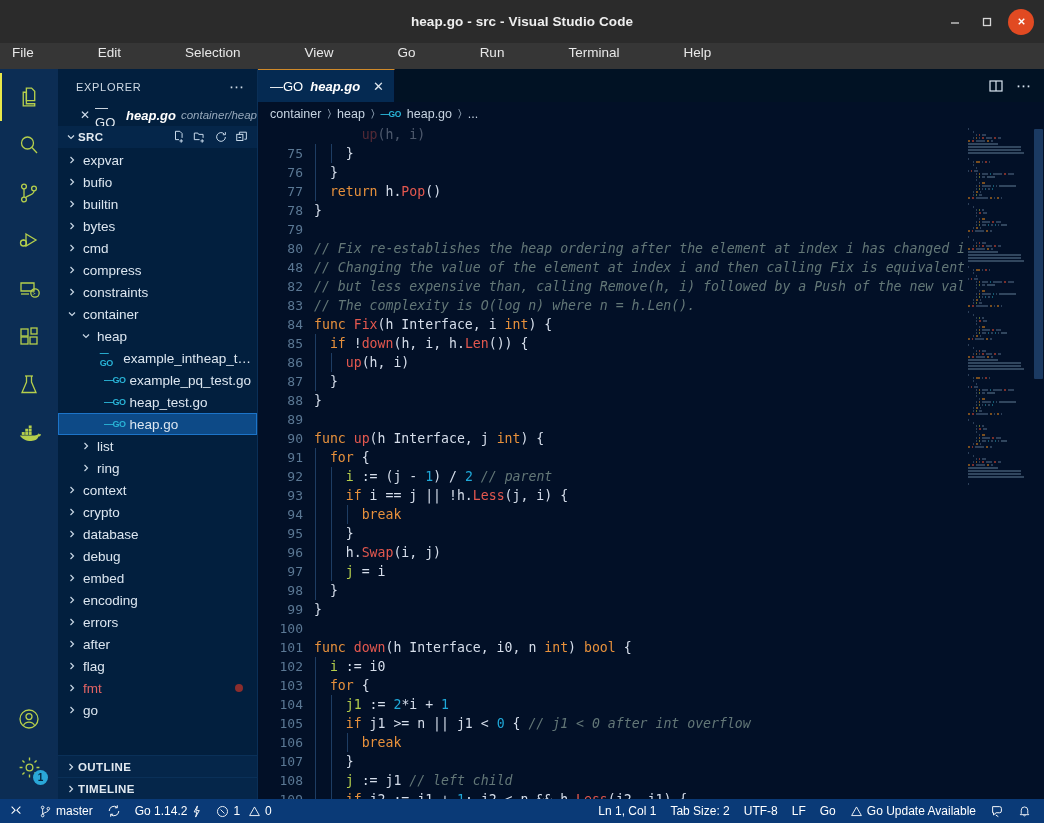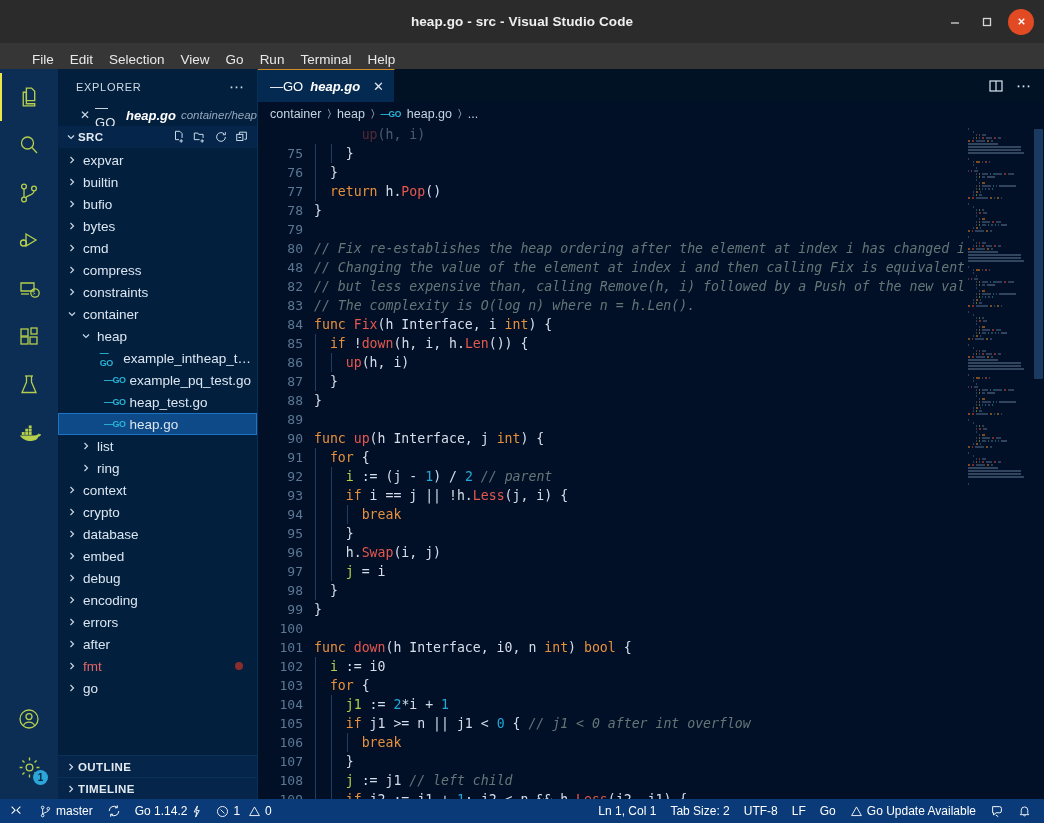--- a/index.html
+++ b/index.html
@@ -28,23 +28,24 @@
   .winctrls { position: absolute; right: 10px; top: 0; height: 43px; display: flex; align-items: center; gap: 2px; }
   .winbtn { width: 30px; height: 43px; display: flex; align-items: center; justify-content: center; color: #d6d6d6; }
   .winbtn svg { display: block; }
   .closebtn { width: 26px; height: 26px; border-radius: 50%; background: #e14a22;
               display: flex; align-items: center; justify-content: center; margin-left: 4px; }
 
   
   .menubar {
     height: 26px; min-height: 26px;
     background: #363636;
-    display: flex; align-items: flex-end;
-    padding-left: 24px;
+    display: flex; align-items: flex-start;
+    padding-left: 4px;
     color: #e3e3e3;
+    gap: 48px;
   }
   .menuitem { padding: 2px 8px; font-size: 13.5px; color: #e8e8e8; border-radius: 2px; }
 
   
   .bodyrow { flex: 1; display: flex; min-height: 0; }
 
   
   .activitybar {
     width: 58px; min-width: 58px;
     background: #0c2d54;
@@ -401,31 +402,31 @@
             <span class="label">expvar</span>
           </div>
           <div class="tree-row">
             <span style="display:inline-block;width:8px"></span>
             <span class="twisty">
               <svg width="10" height="10" viewBox="0 0 10 10" fill="none" stroke="#c8d6e4" stroke-width="1.2">
                 <path d="M3.5 2L6.5 5L3.5 8"></path>
               </svg>
             </span>
             <span style="width:5px;display:inline-block"></span>
+            <span class="label">bufio</span>
+          </div>
+          <div class="tree-row">
+            <span style="display:inline-block;width:8px"></span>
+            <span class="twisty">
+              <svg width="10" height="10" viewBox="0 0 10 10" fill="none" stroke="#c8d6e4" stroke-width="1.2">
+                <path d="M3.5 2L6.5 5L3.5 8"></path>
+              </svg>
+            </span>
+            <span style="width:5px;display:inline-block"></span>
             <span class="label">builtin</span>
-          </div>
-          <div class="tree-row">
-            <span style="display:inline-block;width:8px"></span>
-            <span class="twisty">
-              <svg width="10" height="10" viewBox="0 0 10 10" fill="none" stroke="#c8d6e4" stroke-width="1.2">
-                <path d="M3.5 2L6.5 5L3.5 8"></path>
-              </svg>
-            </span>
-            <span style="width:5px;display:inline-block"></span>
-            <span class="label">bufio</span>
           </div>
           <div class="tree-row">
             <span style="display:inline-block;width:8px"></span>
             <span class="twisty">
               <svg width="10" height="10" viewBox="0 0 10 10" fill="none" stroke="#c8d6e4" stroke-width="1.2">
                 <path d="M3.5 2L6.5 5L3.5 8"></path>
               </svg>
             </span>
             <span style="width:5px;display:inline-block"></span>
             <span class="label">bytes</span>
@@ -555,40 +556,40 @@
             <span class="label">database</span>
           </div>
           <div class="tree-row">
             <span style="display:inline-block;width:8px"></span>
             <span class="twisty">
               <svg width="10" height="10" viewBox="0 0 10 10" fill="none" stroke="#c8d6e4" stroke-width="1.2">
                 <path d="M3.5 2L6.5 5L3.5 8"></path>
               </svg>
             </span>
             <span style="width:5px;display:inline-block"></span>
+            <span class="label">debug</span>
+          </div>
+          <div class="tree-row">
+            <span style="display:inline-block;width:8px"></span>
+            <span class="twisty">
+              <svg width="10" height="10" viewBox="0 0 10 10" fill="none" stroke="#c8d6e4" stroke-width="1.2">
+                <path d="M3.5 2L6.5 5L3.5 8"></path>
+              </svg>
+            </span>
+            <span style="width:5px;display:inline-block"></span>
             <span class="label">embed</span>
           </div>
           <div class="tree-row">
             <span style="display:inline-block;width:8px"></span>
             <span class="twisty">
               <svg width="10" height="10" viewBox="0 0 10 10" fill="none" stroke="#c8d6e4" stroke-width="1.2">
                 <path d="M3.5 2L6.5 5L3.5 8"></path>
               </svg>
             </span>
             <span style="width:5px;display:inline-block"></span>
-            <span class="label">debug</span>
-          </div>
-          <div class="tree-row">
-            <span style="display:inline-block;width:8px"></span>
-            <span class="twisty">
-              <svg width="10" height="10" viewBox="0 0 10 10" fill="none" stroke="#c8d6e4" stroke-width="1.2">
-                <path d="M3.5 2L6.5 5L3.5 8"></path>
-              </svg>
-            </span>
-            <span style="width:5px;display:inline-block"></span>
             <span class="label">encoding</span>
           </div>
           <div class="tree-row">
             <span style="display:inline-block;width:8px"></span>
             <span class="twisty">
               <svg width="10" height="10" viewBox="0 0 10 10" fill="none" stroke="#c8d6e4" stroke-width="1.2">
                 <path d="M3.5 2L6.5 5L3.5 8"></path>
               </svg>
             </span>
             <span style="width:5px;display:inline-block"></span>
@@ -596,20 +597,30 @@
           </div>
           <div class="tree-row">
             <span style="display:inline-block;width:8px"></span>
             <span class="twisty">
               <svg width="10" height="10" viewBox="0 0 10 10" fill="none" stroke="#c8d6e4" stroke-width="1.2">
                 <path d="M3.5 2L6.5 5L3.5 8"></path>
               </svg>
             </span>
             <span style="width:5px;display:inline-block"></span>
             <span class="label">after</span>
+          </div>
+          <div class="tree-row">
+            <span style="display:inline-block;width:8px"></span>
+            <span class="twisty">
+              <svg width="10" height="10" viewBox="0 0 10 10" fill="none" stroke="#c8d6e4" stroke-width="1.2">
+                <path d="M3.5 2L6.5 5L3.5 8"></path>
+              </svg>
+            </span>
+            <span style="width:5px;display:inline-block"></span>
+            <span class="label">flag</span>
           </div>
           <div class="tree-row modified">
             <span style="display:inline-block;width:8px"></span>
             <span class="twisty">
               <svg width="10" height="10" viewBox="0 0 10 10" fill="none" stroke="#c8d6e4" stroke-width="1.2">
                 <path d="M3.5 2L6.5 5L3.5 8"></path>
               </svg>
             </span>
             <span style="width:5px;display:inline-block"></span>
             <span class="label">fmt</span>

